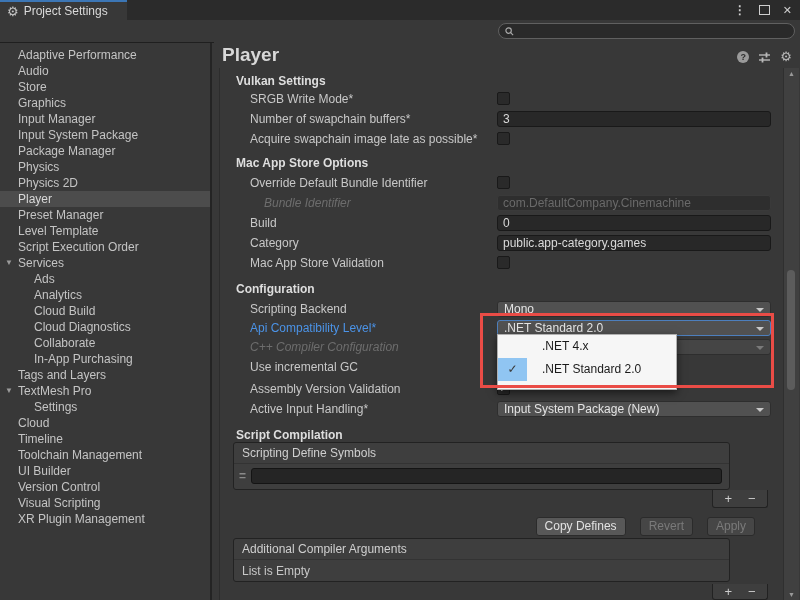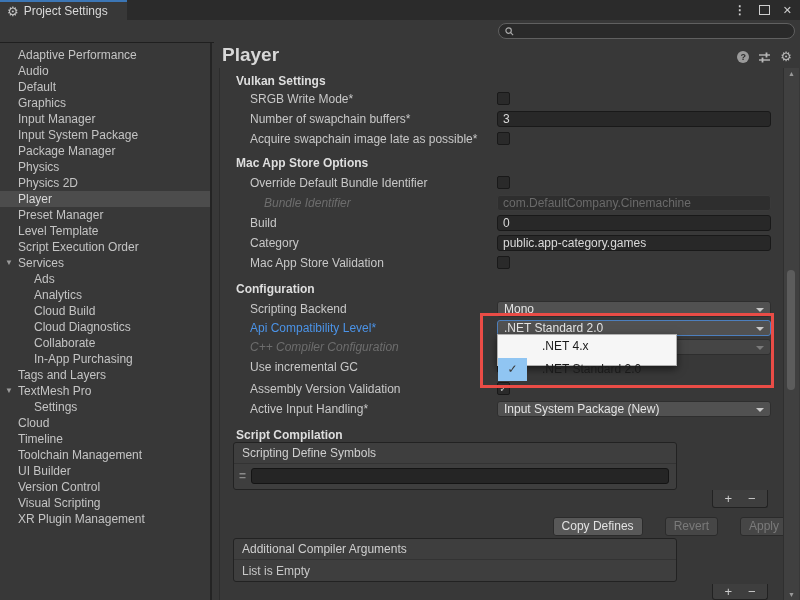--- a/index.html
+++ b/index.html
@@ -48,38 +48,38 @@
        border-radius:3px;color:#dadada;font-size:12px;padding:0 5px;box-sizing:border-box;font-family:"Liberation Sans",sans-serif;}
   .txt.dis{color:#6a6a6a;background:#2e2e2e;border-color:#3a3a3a;}
   .dd{position:absolute;left:283px;top:1px;width:274px;height:16px;background:#515151;border:1px solid #2e2e2e;
       border-radius:3px;box-sizing:border-box;display:flex;align-items:center;padding:0 6px;color:#e4e4e4;}
   .dd.focus{border-color:#4d7fbd;}
   .dd.dis{background:#454545;color:#7a7a7a;}
   .dda{position:absolute;right:6px;top:6px;width:0;height:0;border-left:4px solid transparent;
        border-right:4px solid transparent;border-top:4px solid #c8c8c8;}
   .dd.dis .dda{border-top-color:#7a7a7a;}
   
-  .popup{position:absolute;left:283px;top:292px;width:180px;height:32px;background:#f6f6f6;z-index:6;
+  .popup{position:absolute;left:283px;top:292px;width:180px;height:56px;background:#f6f6f6;z-index:6;
          border:1px solid #b0b0b0;box-shadow:0 3px 8px rgba(0,0,0,0.55);box-sizing:border-box;}
   .popt{position:relative;height:23px;line-height:23px;color:#1a1a1a;font-size:12px;padding-left:44px;}
   .pcheck{position:absolute;left:0;top:0;width:29px;height:23px;background:#90c5f2;color:#3a3a3a;
           font-size:12px;display:flex;align-items:center;justify-content:center;}
   .redbox{position:absolute;left:266px;top:271px;width:294px;height:75px;border:3px solid #ea4c46;
           z-index:7;pointer-events:none;box-sizing:border-box;}
   
-  .box{position:absolute;left:19px;width:444px;background:#3e3e3e;border:1px solid #222;border-radius:3px;box-sizing:border-box;}
+  .box{position:absolute;left:19px;width:497px;background:#3e3e3e;border:1px solid #222;border-radius:3px;box-sizing:border-box;}
   .boxhdr{height:20px;line-height:20px;padding-left:8px;color:#cfcfcf;}
   .defrow{position:relative;height:26px;border-top:1px solid #333;}
   .handle{position:absolute;left:5px;top:5px;color:#8a8a8a;font-weight:bold;}
   .definput{position:absolute;left:17px;right:7px;top:4px;height:16px;background:#252525;border:1px solid #141414;
             border-radius:3px;color:#dadada;box-sizing:border-box;font-family:"Liberation Sans",sans-serif;padding:0 4px;}
   .pmtab{position:absolute;width:56px;height:18px;background:#3e3e3e;border:1px solid #222;border-top:none;
          border-radius:0 0 3px 3px;display:flex;align-items:center;justify-content:center;gap:16px;box-sizing:border-box;z-index:2;}
   .pmtab span{color:#cccccc;font-size:13px;line-height:1;}
-  .btnrow{position:absolute;top:475px;right:12px;display:flex;gap:22px;}
+  .btnrow{position:absolute;top:475px;right:45px;display:flex;gap:14px;}
   .btn{height:17px;line-height:16px;padding:0 8px;font-size:12px;border-radius:3px;border:1px solid #2b2b2b;
        background:#585858;color:#e2e2e2;}
   .btn.dis{background:#464646;color:#7a7a7a;}
   .empty{height:22px;line-height:22px;padding-left:8px;color:#c8c8c8;border-top:1px solid #333;}
   
   .sb{position:absolute;top:26px;right:1px;bottom:0;width:15px;background:#404040;border-left:1px solid #2f2f2f;}
   .sb .arr{position:absolute;left:0;width:100%;text-align:center;font-size:7px;color:#999;}
   .sb .thumb{position:absolute;top:202px;left:3px;width:8px;height:120px;background:#5c5c5c;border-radius:5px;}
 </style>
 </head>
@@ -105,21 +105,21 @@
         <circle cx="4" cy="4" r="3" fill="none" stroke="#aaaaaa" stroke-width="1.3"></circle>
         <line x1="6.3" y1="6.3" x2="9" y2="9" stroke="#aaaaaa" stroke-width="1.3"></line>
       </svg>
       <input type="text" value="" style="">
     </div>
   </div>
 
   <div class="sidebar">
     <div class="si"><span>Adaptive Performance</span></div>
     <div class="si"><span>Audio</span></div>
-    <div class="si"><span>Default</span></div>
+    <div class="si"><span>Store</span></div>
     <div class="si"><span>Graphics</span></div>
     <div class="si"><span>Input Manager</span></div>
     <div class="si"><span>Input System Package</span></div>
     <div class="si"><span>Package Manager</span></div>
     <div class="si"><span>Physics</span></div>
     <div class="si"><span>Physics 2D</span></div>
     <div class="si sel"><span>Player</span></div>
     <div class="si"><span>Preset Manager</span></div>
     <div class="si"><span>Level Template</span></div>
     <div class="si"><span>Script Execution Order</span></div>

